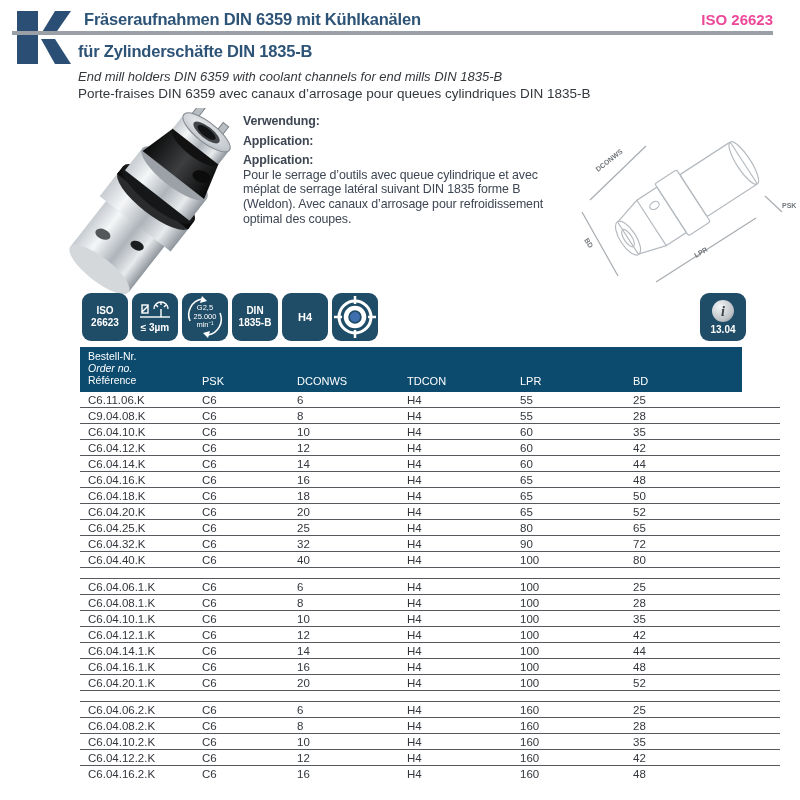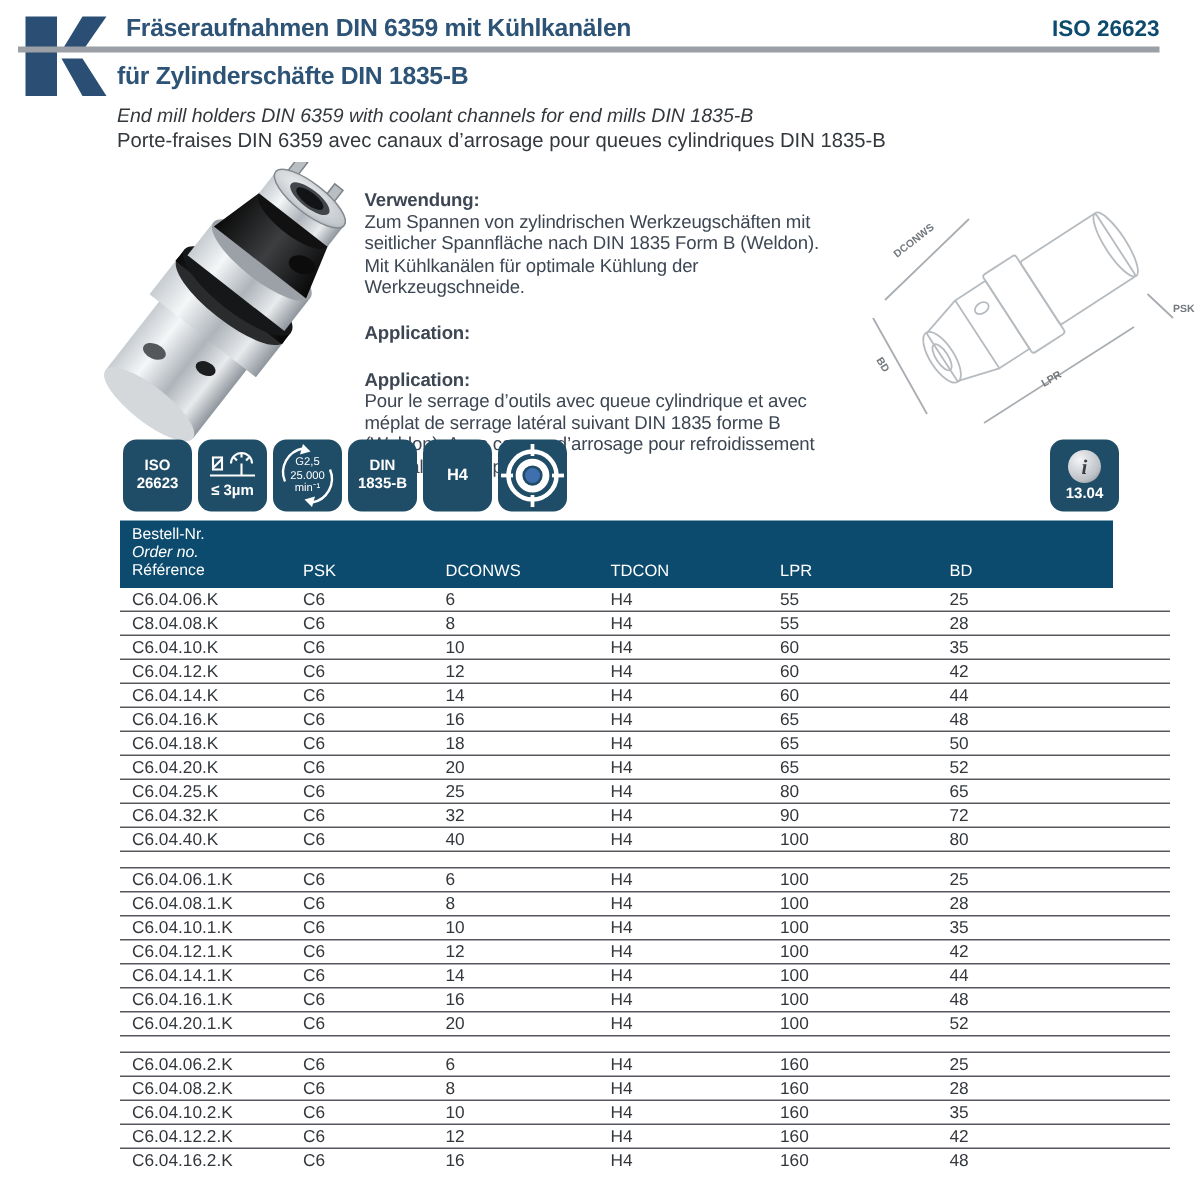--- a/index.html
+++ b/index.html
@@ -5,29 +5,29 @@
   html,body{margin:0;padding:0;}
   body{
     width:800px;height:800px;background:#ffffff;position:relative;
     font-family:"Liberation Sans", sans-serif;overflow:hidden;
     -webkit-font-smoothing:antialiased;
   }
   
   .logo{position:absolute;left:8px;top:9px;width:68px;height:58px;}
   .title1{position:absolute;left:84px;top:10px;font-size:16.5px;font-weight:bold;color:#2d5377;letter-spacing:-0.2px;}
   .title2{position:absolute;left:78px;top:42px;font-size:16.5px;font-weight:bold;color:#2d5377;letter-spacing:-0.2px;}
-  .iso-std{position:absolute;right:27px;top:11px;font-size:15px;font-weight:bold;color:#0c4a6e;}
+  .iso-std{position:absolute;right:27px;top:11px;font-size:15px;font-weight:bold;color:#ec4899;}
   .hrule{position:absolute;left:12px;top:31px;width:761px;height:4px;background:#9aa0a5;}
   .sub-en{position:absolute;left:78px;top:69px;font-size:13px;font-weight:normal;font-style:italic;color:#33383d;}
   .sub-fr{position:absolute;left:78px;top:86px;font-size:13.5px;color:#33383d;}
   
   .photo{position:absolute;left:64px;top:108px;width:178px;height:186px;}
   .desc{position:absolute;left:243px;top:110px;width:322px;font-size:12.4px;line-height:14.6px;color:#3d4653;letter-spacing:-0.1px;}
   .desc b{display:block;}
-  .desc .blk{margin:16px 0 5px 0;}
+  .desc .blk{margin:4px 0 5px 0;}
   .desc .en{font-style:italic;}
   .tech-drawing{position:absolute;left:560px;top:108px;width:240px;height:192px;}
   
   .badges{position:absolute;left:82px;top:293px;height:48px;}
   .badge{
     position:absolute;top:0;width:46px;height:48px;border-radius:9px;
     background:#1f4c66;color:#fff;display:flex;flex-direction:column;
     align-items:center;justify-content:center;text-align:center;
   }
   .badge .l10{font-size:10px;font-weight:bold;line-height:12px;}
@@ -116,21 +116,20 @@
     <rect x="60" y="6" width="58" height="18" fill="url(#met)"></rect>
     <ellipse cx="89" cy="6" rx="29" ry="10" fill="url(#face)" stroke="#84898f" stroke-width="1"></ellipse>
     <ellipse cx="89" cy="6" rx="16" ry="6" fill="#43464a"></ellipse>
     <ellipse cx="89" cy="6" rx="11" ry="4.2" fill="#121314"></ellipse>
   </g>
 </svg>
 
 <div class="desc">
   <div class="blk">
     <b>Verwendung:</b>
-    <span>Zum Spannen von zylindrischen Werkzeugschäften mit seitlicher Spannfläche nach DIN 1835 Form B (Weldon). Mit Kühlkanälen für optimale Kühlung der Werkzeugschneide.</span>
   </div>
   <div class="blk">
     <b>Application:</b>
   </div>
   <div class="blk">
     <b>Application:</b>
     <span>Pour le serrage d’outils avec queue cylindrique et avec méplat de serrage latéral suivant DIN 1835 forme B (Weldon). Avec canaux d’arrosage pour refroidissement optimal des coupes.</span>
   </div>
 </div>
 
@@ -244,29 +243,29 @@
     </div>
     <div class="hcell">PSK</div>
     <div class="hcell">DCONWS</div>
     <div class="hcell">TDCON</div>
     <div class="hcell">LPR</div>
     <div class="hcell">BD</div>
   </div>
   <div id="table-groups">
       <div class="tgroup">
         <div class="trow">
-          <div>C6.04.06.K</div>
+          <div>C6.11.06.K</div>
           <div>C6</div>
           <div>6</div>
           <div>H4</div>
           <div>55</div>
           <div>25</div>
         </div>
         <div class="trow">
-          <div>C8.04.08.K</div>
+          <div>C9.04.08.K</div>
           <div>C6</div>
           <div>8</div>
           <div>H4</div>
           <div>55</div>
           <div>28</div>
         </div>
         <div class="trow">
           <div>C6.04.10.K</div>
           <div>C6</div>
           <div>10</div>

